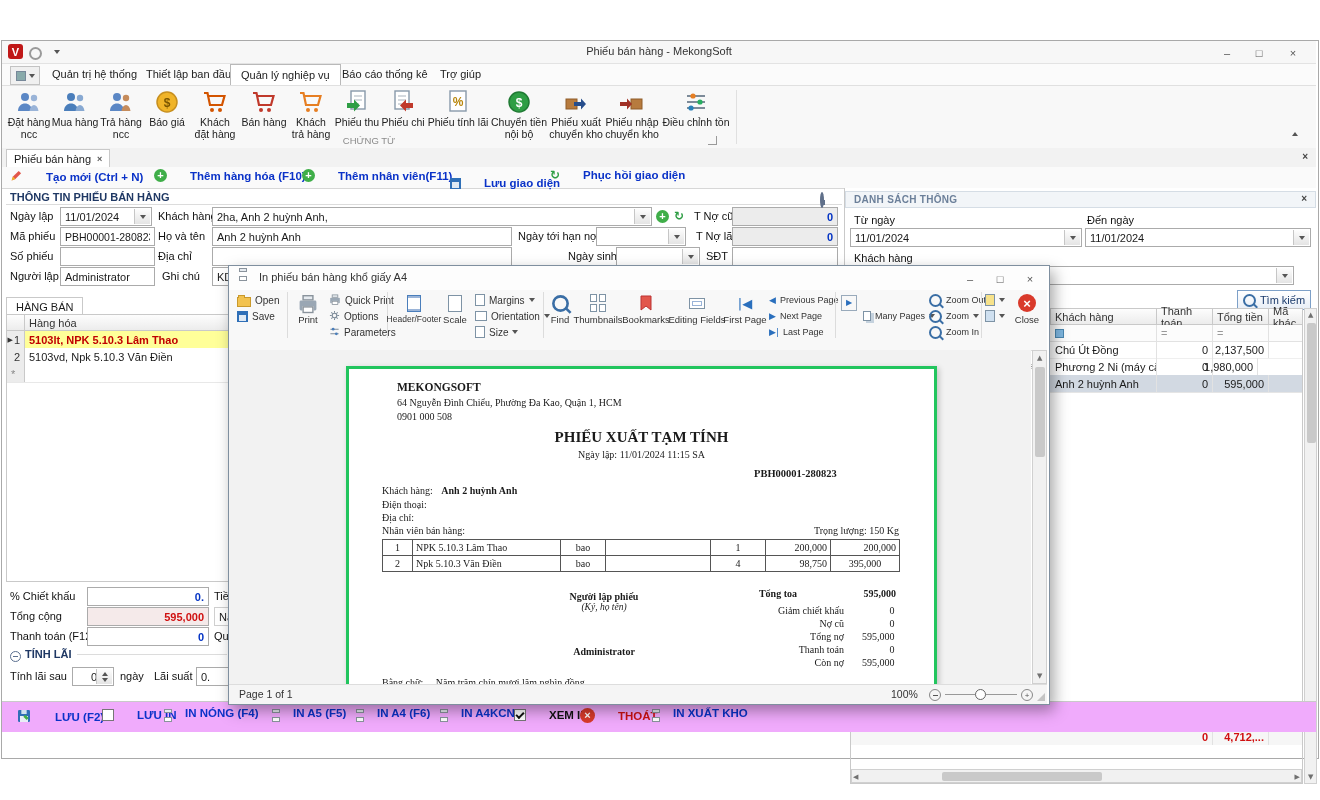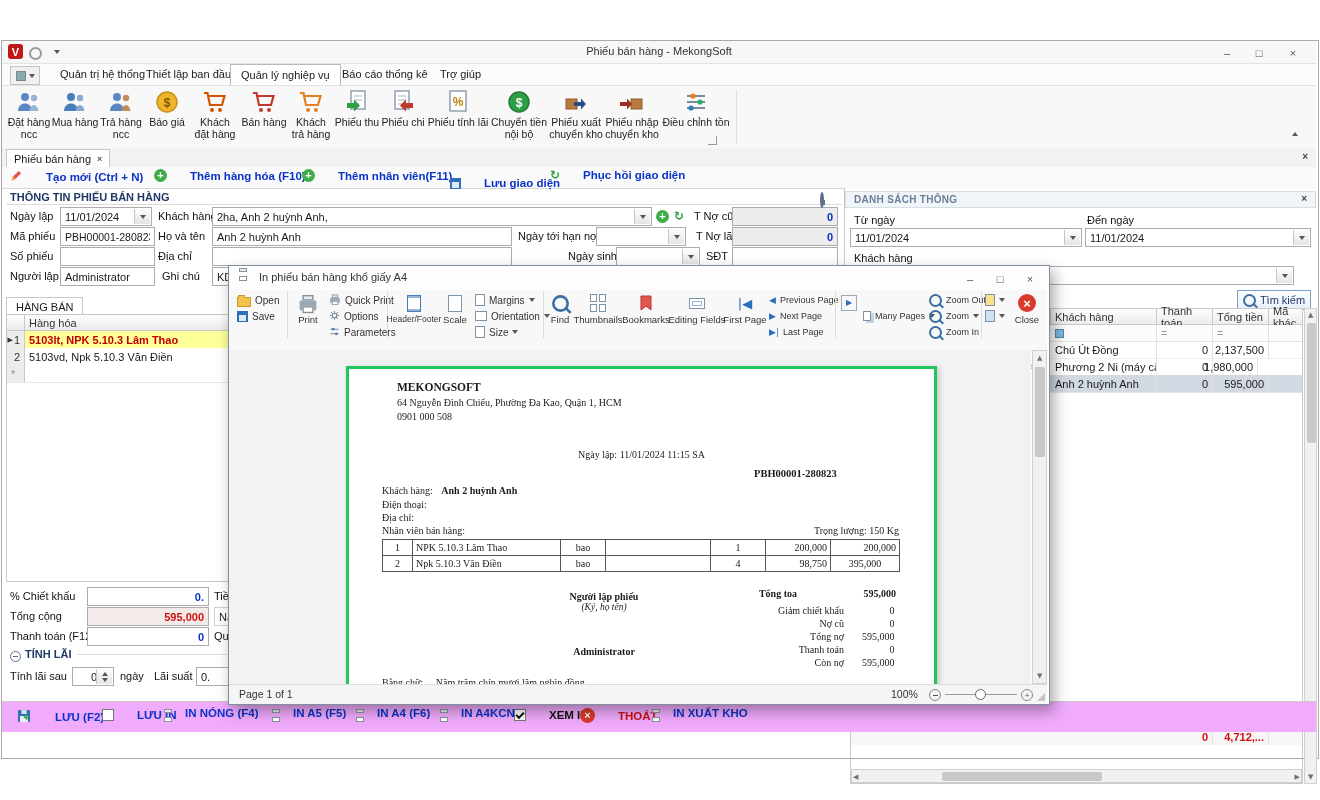--- a/index.html
+++ b/index.html
@@ -86,21 +86,21 @@
     <div class="winbtn" style="right:76px;">–</div>
     <div class="winbtn" style="right:44px;">□</div>
     <div class="winbtn" style="right:10px;">×</div>
   </div>
 
   <div class="abs" style="left:0;top:23px;width:1314px;height:21px;background:#fbfbfb;">
     <div class="abs" style="left:8px;top:2px;width:28px;height:17px;border:1px solid #c3c3c3;background:#f0f0f0;display:flex;align-items:center;justify-content:center;gap:3px;">
       <span style="width:8px;height:8px;background:linear-gradient(#8aa,#8aa);border:1px solid #789;"></span>
           <span class="tri"></span>
     </div>
-    <div class="rtab" style="left:48px;">Quản trị hệ thống</div>
+    <div class="rtab" style="left:40px;">Quản trị hệ thống</div>
     <div class="rtab" style="left:134px;">Thiết lập ban đầu</div>
     <div class="rtab active" style="left:228px;">Quản lý nghiệp vụ</div>
     <div class="rtab" style="left:330px;">Báo cáo thống kê</div>
     <div class="rtab" style="left:428px;">Trợ giúp</div>
   </div>
 
   <div class="abs" style="left:0;top:44px;width:1314px;height:62px;background:#f8f8f8;border-top:1px solid #e0e0e0;border-bottom:1px solid #cfcfcf;">
 
     <div class="rbtn" style="left:4px;width:46px;">
       <div class="ric"><svg viewBox="0 0 26 26" width="26" height="26">
@@ -221,20 +221,21 @@
       <div class="ric"><svg viewBox="0 0 26 26" width="26" height="26">
               <path d="M4 7h18M4 13h18M4 19h18" stroke="#7d8b99" stroke-width="2"></path>
               <circle cx="10" cy="7" r="2.6" fill="#e67e22"></circle>
               <circle cx="17" cy="13" r="2.6" fill="#27ae60"></circle>
               <circle cx="8" cy="19" r="2.6" fill="#2980b9"></circle>
             </svg></div>
       <div class="l1">Điều chỉnh tồn</div>
           <div class="l2"></div>
     </div>
 
+    <div class="abs nw" style="left:4px;top:49px;width:726px;text-align:center;font-size:9.5px;color:#8b8b8b;">CHỨNG TỪ</div>
     <div class="abs" style="left:706px;top:50px;width:8px;height:8px;border:1px solid #9a9a9a;border-top:none;border-left:none;"></div>
     <div class="abs" style="left:734px;top:4px;width:1px;height:54px;background:#e0e0e0;"></div>
     <div class="abs" style="right:18px;top:46px;">
           <div class="triu"></div>
         </div>
   </div>
 
   <div class="abs" style="left:0;top:107px;width:1314px;height:19px;background:#f2f2f2;border-bottom:1px solid #c9c9c9;">
     <div class="abs" style="left:4px;top:1px;height:17px;background:#fff;border:1px solid #c9c9c9;border-bottom:1px solid #fff;display:flex;align-items:center;gap:6px;padding:0 7px;">
       <span style="font-size:11px;">Phiếu bán hàng</span>
@@ -761,20 +762,21 @@
     </div>
     <div class="dgl" style="left:782px;width:32px;">Close</div>
 
   </div>
 
   <div class="abs" style="left:0;top:84px;width:802px;height:334px;background:#f2f2f2;overflow:hidden;">
     <div id="page" class="abs" style="left:117px;top:16px;width:585px;height:360px;background:#fff;border:3px solid #22c55e;box-shadow:2px 2px 6px rgba(0,0,0,.2);">
       <div class="abs nw" style="left:48px;top:12px;font-weight:bold;font-size:11.5px;font-family:'Liberation Serif','DejaVu Serif',serif;">MEKONGSOFT</div>
       <div class="abs nw" style="left:48px;top:28px;font-size:10px;font-family:'Liberation Serif','DejaVu Serif',serif;">64 Nguyễn Đình Chiểu, Phường Đa Kao, Quận 1, HCM</div>
       <div class="abs nw" style="left:48px;top:42px;font-size:10px;font-family:'Liberation Serif','DejaVu Serif',serif;">0901 000 508</div>
+      <div class="abs nw" style="left:0;width:585px;top:60px;text-align:center;font-weight:bold;font-size:15px;font-family:'Liberation Serif','DejaVu Serif',serif;">PHIẾU XUẤT TẠM TÍNH</div>
       <div class="abs nw" style="left:0;width:585px;top:80px;text-align:center;font-size:10px;font-family:'Liberation Serif','DejaVu Serif',serif;">Ngày lập: 11/01/2024 11:15 SA</div>
       <div class="abs nw" style="left:405px;top:99px;font-weight:bold;font-size:10.5px;font-family:'Liberation Serif','DejaVu Serif',serif;">PBH00001-280823</div>
       <div class="abs nw" style="left:33px;top:116px;font-size:10px;font-family:'Liberation Serif','DejaVu Serif',serif;">
         <span>Khách hàng:</span>
         <span style="font-weight:bold;margin-left:6px;">Anh 2 huỳnh Anh</span>
       </div>
       <div class="abs nw" style="left:33px;top:130px;font-size:10px;font-family:'Liberation Serif','DejaVu Serif',serif;">Điện thoại:</div>
       <div class="abs nw" style="left:33px;top:143px;font-size:10px;font-family:'Liberation Serif','DejaVu Serif',serif;">Địa chỉ:</div>
       <div class="abs nw" style="left:33px;top:156px;font-size:10px;font-family:'Liberation Serif','DejaVu Serif',serif;">Nhân viên bán hàng:</div>
       <div class="abs nw" style="left:380px;top:156px;width:170px;text-align:right;font-size:10px;font-family:'Liberation Serif','DejaVu Serif',serif;">Trọng lượng: 150 Kg</div>

